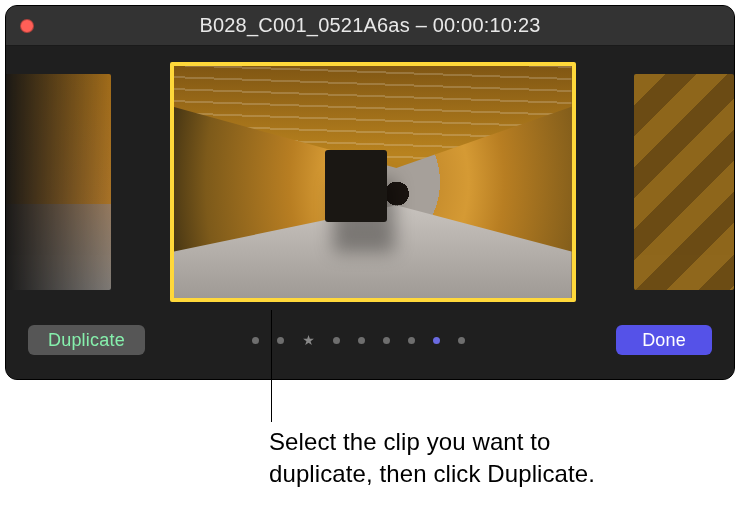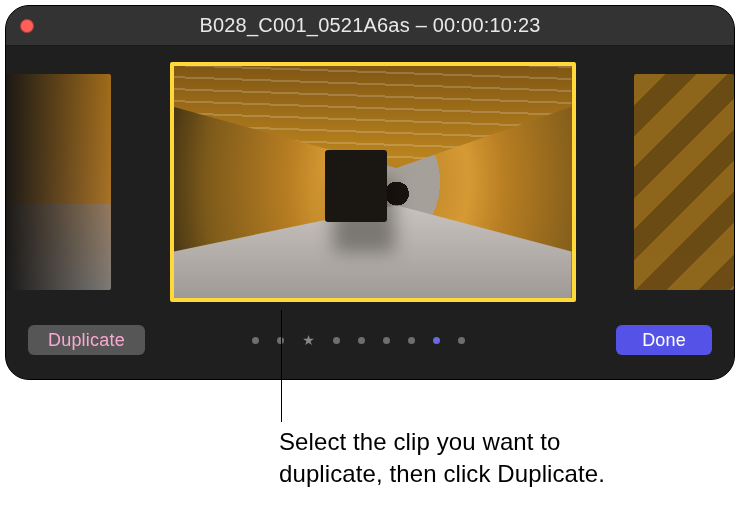--- a/index.html
+++ b/index.html
@@ -7,21 +7,21 @@
       width: 750px;
       height: 521px;
       font-family: -apple-system, BlinkMacSystemFont, "Helvetica Neue", sans-serif;
       background: #fff;
       overflow: hidden;
     }
     .window {
       width: 730px;
       margin: 5px 0 0 5px;
       background: #252525;
-      border-radius: 24px;
+      border-radius: 12px;
       overflow: hidden;
       border: 1px solid #000;
     }
     .titlebar {
       height: 40px;
       display: flex;
       align-items: center;
       background: #333;
       border-bottom: 1px solid #1a1a1a;
       position: relative;
@@ -130,21 +130,21 @@
       border-radius: 6px;
       font-size: 18px;
       font-weight: 400;
       height: 30px;
       padding: 0 20px;
       cursor: pointer;
       letter-spacing: 0.2px;
     }
     .btn-dup {
       background: #565656;
-      color: #f9a8d4;
+      color: #86efac;
     }
     .btn-done {
       background: #5552e8;
       color: #fff;
       padding: 0 26px;
       margin-left: 44px;
     }
     .dots {
       display: flex;
       align-items: center;
@@ -159,21 +159,21 @@
     }
     .dot-active { background: #6a6ae0; }
     .star {
       color: #888;
       font-size: 14px;
       line-height: 1;
       cursor: pointer;
     }
     .callout-wrap {
       position: absolute;
-      left: 281px;
+      left: 271px;
       top: 310px;
     }
     .callout-line {
       width: 1px;
       height: 112px;
       background: #000;
       margin-left: 0;
     }
     .callout-text {
       position: absolute;

